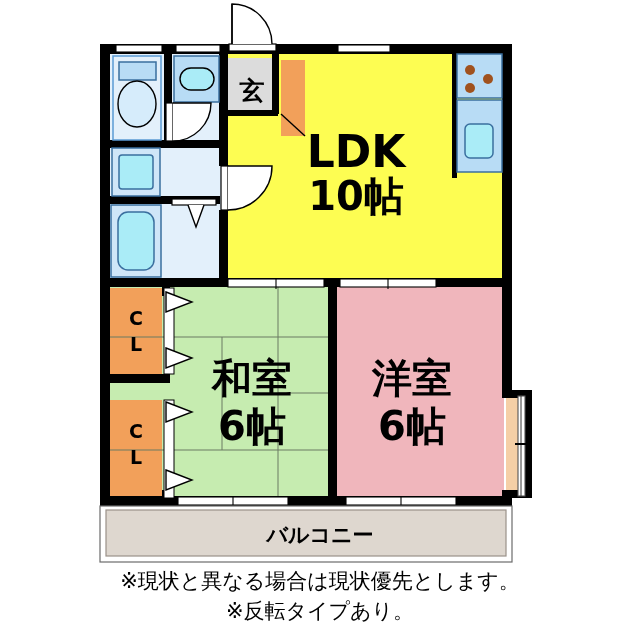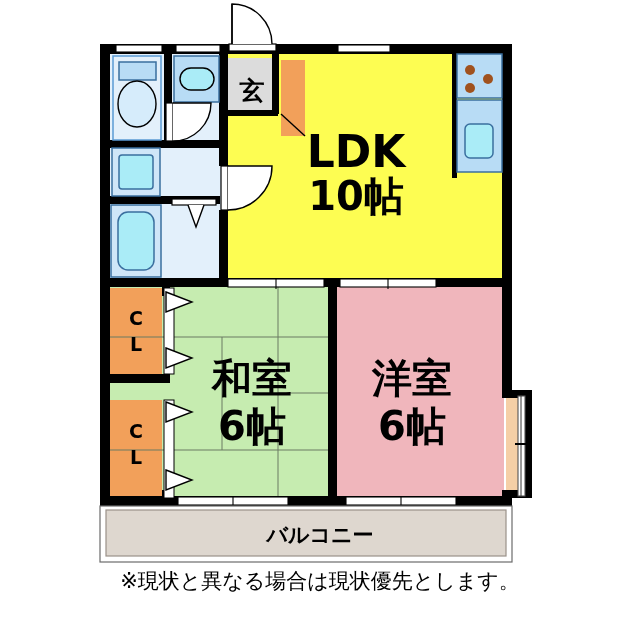--- a/index.html
+++ b/index.html
@@ -222,13 +222,14 @@
   <text x="136" y="351" font-family="'DejaVu Sans','Liberation Sans',sans-serif" font-size="19" font-weight="bold" fill="#000" text-anchor="middle">L</text>
 
   <text x="136" y="438" font-family="'DejaVu Sans','Liberation Sans',sans-serif" font-size="19" font-weight="bold" fill="#000" text-anchor="middle">C</text>
   <text x="136" y="464" font-family="'DejaVu Sans','Liberation Sans',sans-serif" font-size="19" font-weight="bold" fill="#000" text-anchor="middle">L</text>
 
   <text x="320" y="542" font-family="'DejaVu Sans','Liberation Sans',sans-serif" font-size="21" font-weight="bold" fill="#000" text-anchor="middle">バルコニー</text>
 </svg>
 
 <div class="notes">
   <span class="note-line">※現状と異なる場合は現状優先とします。</span>
+  <span class="note-line">※反転タイプあり。</span>
 </div>
 
 </body></html>

